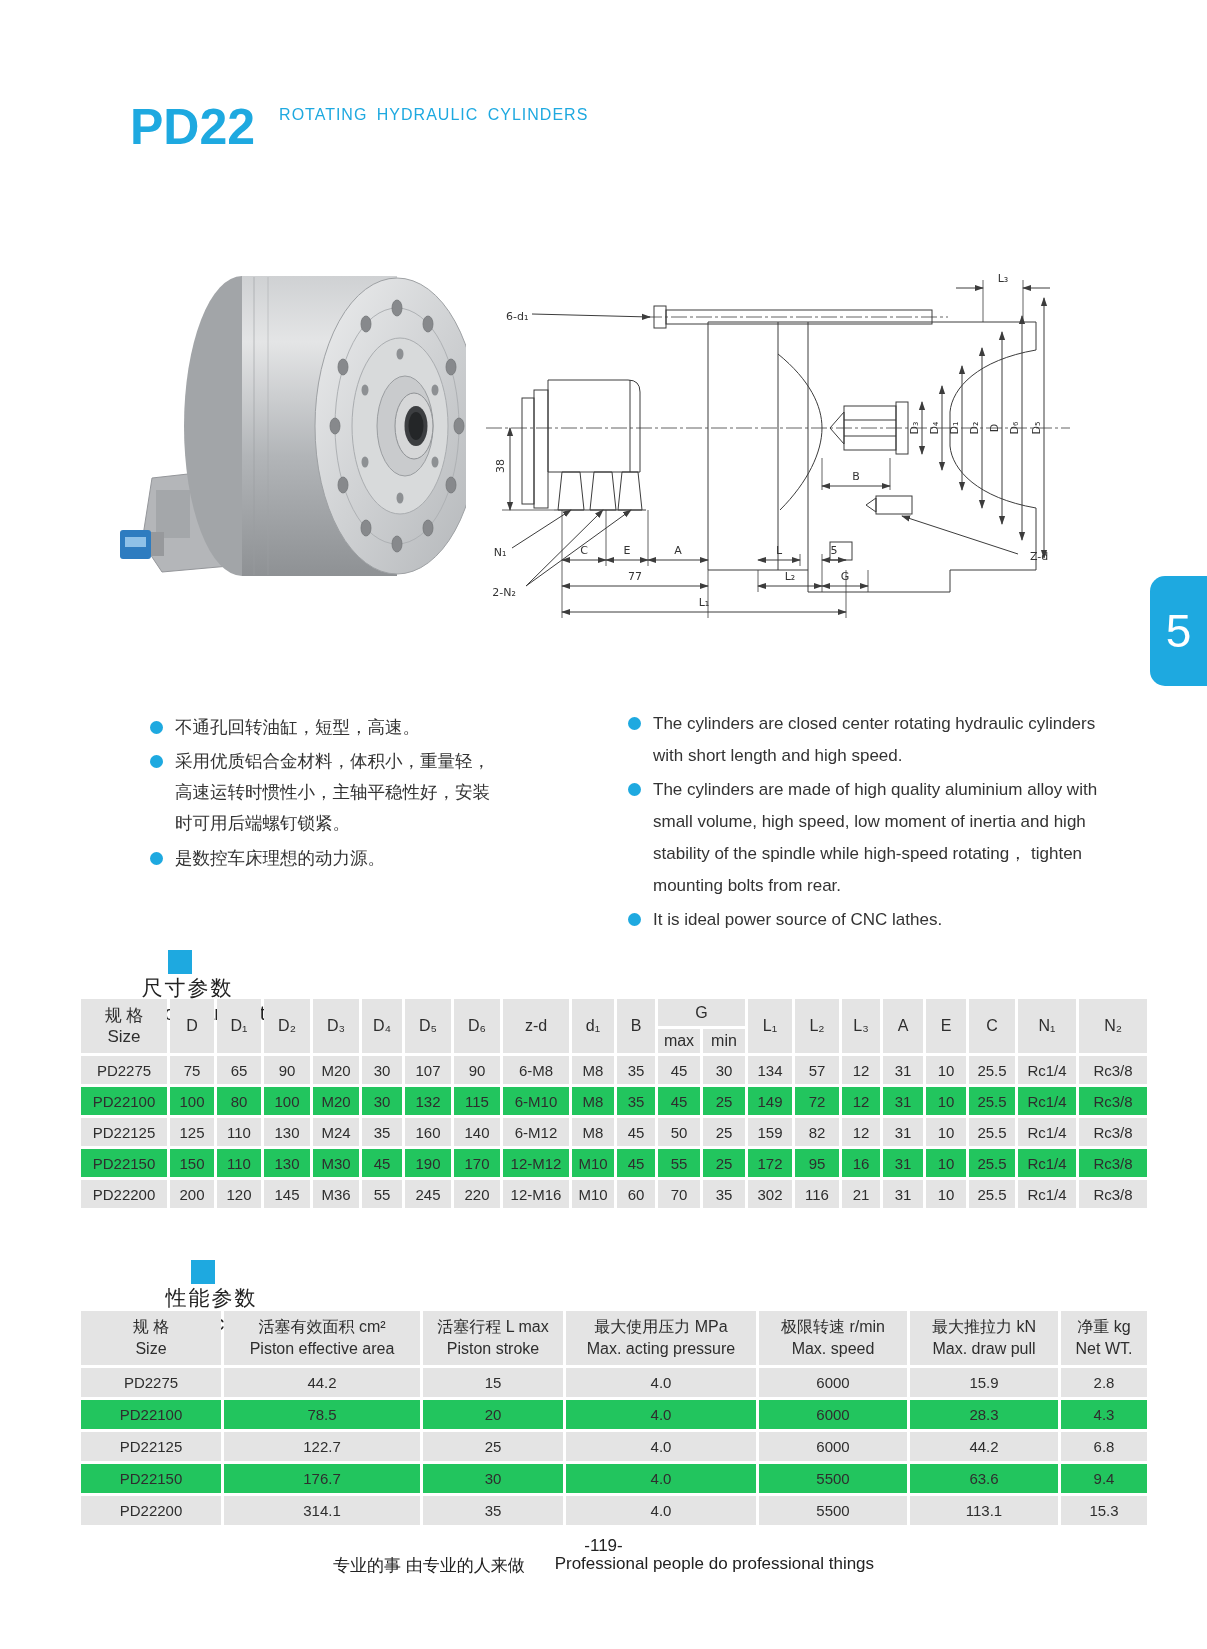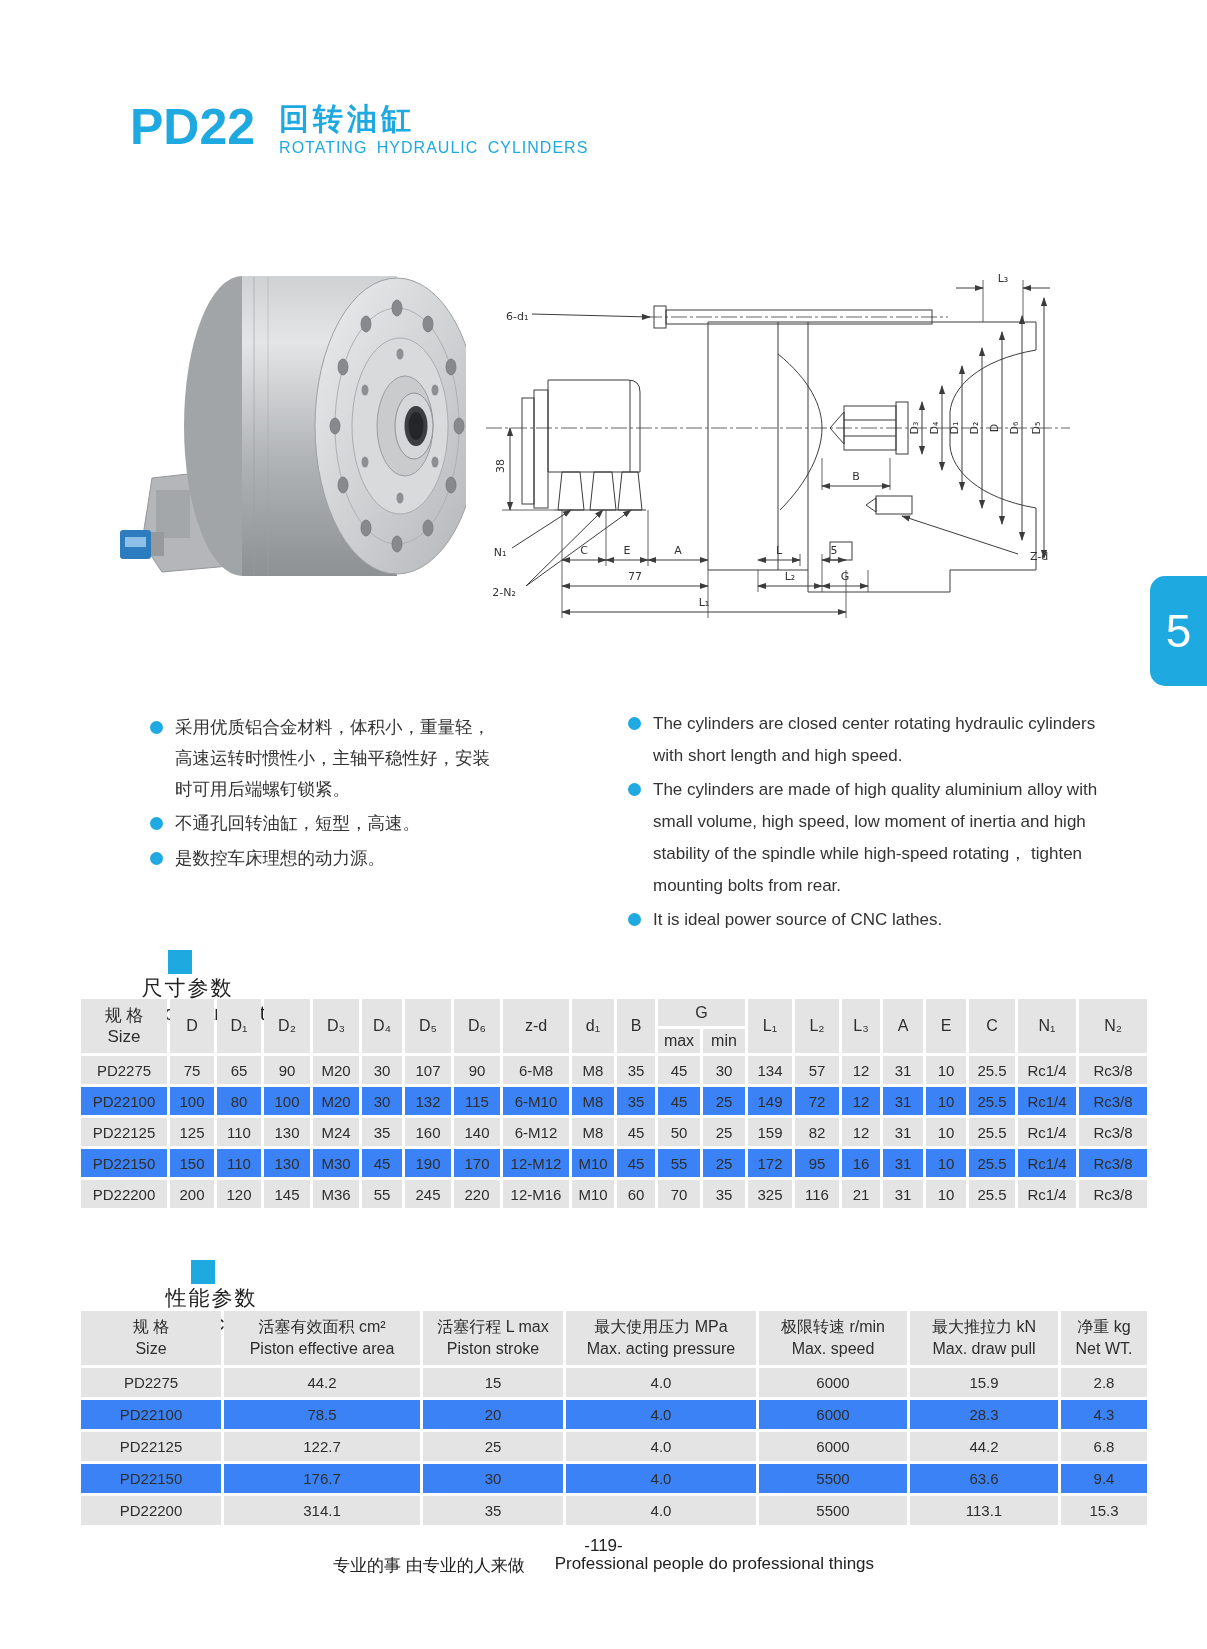--- a/index.html
+++ b/index.html
@@ -36,42 +36,41 @@
   .section-head { position:absolute; display:flex; align-items:center;flex-direction:column; }
   .section-head .sq { width:24px; height:24px; background:var(--accent); flex:none; }
   .section-head .zh { font-size:21px; color:#222; letter-spacing:2px; margin-left:16px; }
   .section-head .en { font-size:20px; color:#222; margin-left:26px; }
   .sh1 { left:66px; top:942px; }
   .sh2 { left:76px; top:1252px; }
   
   .dtable { border-collapse:separate; border-spacing:3px; table-layout:fixed; position:absolute; left:78px; }
   .dtable th, .dtable td { background:var(--cell); text-align:center; vertical-align:middle;
     font-weight:normal; color:#2e2e2e; padding:0; overflow:hidden; }
-  .dtable tr.plain td { background:#3b82f6; }
+  .dtable tr.plain td { background:#22c55e; }
   .t-dim { top:988px; width:1072px; }
   .t-dim th { font-size:16px; height:27px; }
   .t-dim .sub th { height:24px; }
   .t-dim td { font-size:15px; height:28px; }
   .t-dim .size-th { font-size:17px; line-height:1.25; }
   .t-char { top:1300px; width:1072px; }
   .t-char th { font-size:16px; height:54px; line-height:1.4; }
   .t-char td { font-size:15px; height:29px; }
   
   .slogan { position:absolute; left:0; top:1546px; width:100%; display:flex; justify-content:center; gap:30px; font-size:17px; color:#222; }
   .pagenum { position:absolute; left:0; top:1528px; width:100%; text-align:center; font-size:17px; color:#222; }
 </style>
 </head>
 <body>
 
 <div class="page" style="--accent: #1ea9e0; --cell: #e4e4e4;">
 
   <div class="brand">
     <div class="model">PD22</div>
     <div class="tgroup">
-      <div class="zh">回转油缸</div>
       <div class="en">ROTATING HYDRAULIC CYLINDERS</div>
     </div>
   </div>
 
   <div class="photo">
     <svg width="374" height="352" viewBox="0 0 374 352">
       <defs>
         <linearGradient id="pg-body" x1="0" y1="0" x2="0" y2="1">
           <stop offset="0" stop-color="#cfd1d3"></stop>
             <stop offset="0.22" stop-color="#e4e5e6"></stop>
@@ -248,25 +247,25 @@
         <text transform="rotate(-90 562 170)" x="562" y="170">D₅</text>
       </g>
     </svg>
   </div>
 
   <div class="tab5">5</div>
 
   <ul class="features f-zh">
       <li>
         <span class="dot"></span>
-        <span>采用优质铝合金材料，体积小，重量轻，高速运转时惯性小，主轴平稳性好，安装时可用后端螺钉锁紧。</span>
+        <span>不通孔回转油缸，短型，高速。</span>
       </li>
       <li>
         <span class="dot"></span>
-        <span>不通孔回转油缸，短型，高速。</span>
+        <span>采用优质铝合金材料，体积小，重量轻，高速运转时惯性小，主轴平稳性好，安装时可用后端螺钉锁紧。</span>
       </li>
       <li>
         <span class="dot"></span>
         <span>是数控车床理想的动力源。</span>
       </li>
     </ul>
   <ul class="features f-en">
       <li>
         <span class="dot"></span>
         <span>The cylinders are closed center rotating hydraulic cylinders with short length and high speed.</span>
@@ -442,21 +441,21 @@
           <td>145</td>
           <td>M36</td>
           <td>55</td>
           <td>245</td>
           <td>220</td>
           <td>12-M16</td>
           <td>M10</td>
           <td>60</td>
           <td>70</td>
           <td>35</td>
-          <td>325</td>
+          <td>302</td>
           <td>116</td>
           <td>21</td>
           <td>31</td>
           <td>10</td>
           <td>25.5</td>
           <td>Rc1/4</td>
           <td>Rc3/8</td>
         </tr>
       </tbody>
   </table>

